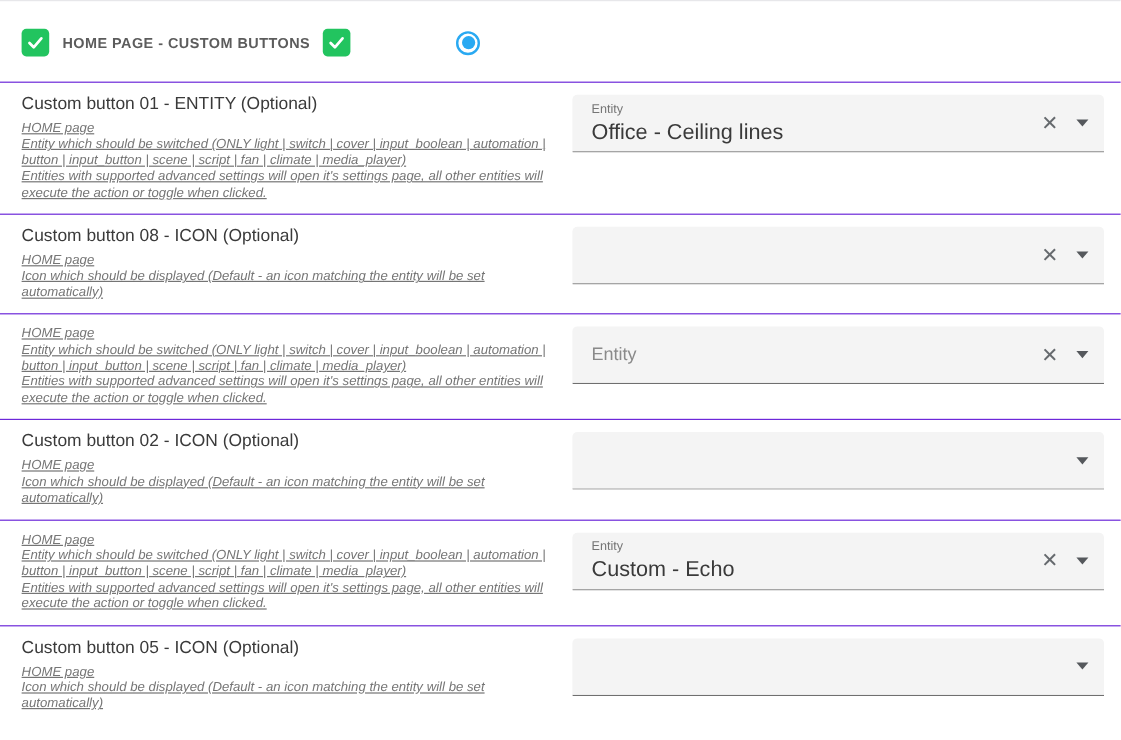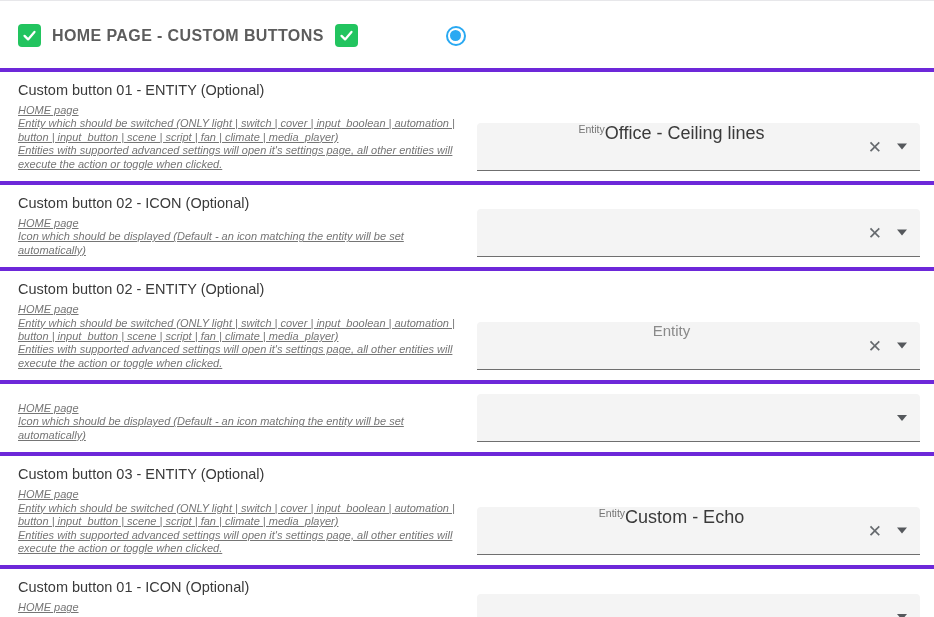--- a/index.html
+++ b/index.html
@@ -18,58 +18,58 @@
     padding: 23px 16px 21px 18px;
   }
   .checkbox {
     width: 23px; height: 23px; border-radius: 4px;
     background: var(--checkbox-green, #22c45f);
     display: inline-flex; align-items: center; justify-content: center;
     flex: 0 0 auto;
   }
   .checkbox svg { width: 17px; height: 17px; }
   .header-title {
-    font-size: 16px; font-weight: bold; color: #5c5c5c;
+    font-size: 12px; font-weight: bold; color: #5c5c5c;
     letter-spacing: 0.4px; margin: 0 11px;
     white-space: nowrap;
   }
   .radio {
     width: 20px; height: 20px; border-radius: 50%;
     border: 2px solid var(--radio-blue, #29a9f2);
     margin-left: 88px;
     display: inline-flex; align-items: center; justify-content: center;
     flex: 0 0 auto;
   }
   .radio-dot {
     width: 11px; height: 11px; border-radius: 50%;
     background: var(--radio-blue, #29a9f2);
   }
 
   
   .section {
-    display: flex; align-items: flex-end; justify-content: space-between;
-    border-top: 4px solid #6d28d9;
+    display: flex; align-items: flex-start; justify-content: space-between;
+    border-top: 1px solid #6d28d9;
     padding: 10px 14px 10px 18px;
   }
   .section-left { width: 452px; flex: 0 0 auto; }
   .section-title {
     font-size: 14.5px; color: #3a3a3a; margin-bottom: 6px;
   }
   .section-desc {
     font-size: 11px; font-style: italic; color: #757575; line-height: 1.22; text-decoration: underline;
   }
 
   
   .field {
     position: relative;
     width: 443px; height: 48px; flex: 0 0 auto;
     background: #f4f4f4;
     border-bottom: 1px solid #6f6f6f;
     border-radius: 4px 4px 0 0;
-    display: flex; flex-direction: row; justify-content: center;
+    display: flex; flex-direction: column; justify-content: center;
     padding: 0 70px 0 16px;
     cursor: pointer;
   }
   .field-label { font-size: 10.5px; color: #757575; margin-bottom: 3px; }
   .field-value { font-size: 18px; color: #3a3a3a; white-space: nowrap; }
   .field-placeholder { font-size: 15px; color: #8a8a8a; white-space: nowrap; }
   .field-icons {
     position: absolute; right: 13px; top: 50%; transform: translateY(-50%);
     display: flex; align-items: center;
   }
@@ -127,93 +127,92 @@
 
       <span class="field-icons">
         <i class="clear-x">✕</i>
         <span class="arrow-down"></span>
       </span>
     </div>
   </div>
 
   <div class="section">
     <div class="section-left">
-      <div class="section-title">Custom button 02 - ICON (Optional)</div>
+      <div class="section-title">Custom button 08 - ICON (Optional)</div>
       <div class="section-desc">
             <div>HOME page</div>
             <div>Icon which should be displayed (Default - an icon matching the entity will be set automatically)</div>
           </div>
     </div>
     <div class="field">
 
       <span class="field-icons">
         <i class="clear-x">✕</i>
         <span class="arrow-down"></span>
       </span>
     </div>
   </div>
 
   <div class="section">
     <div class="section-left">
-      <div class="section-title">Custom button 02 - ENTITY (Optional)</div>
       <div class="section-desc">
             <div>HOME page</div>
             <div>Entity which should be switched (ONLY light | switch | cover | input_boolean | automation | button | input_button | scene | script | fan | climate | media_player)</div>
             <div>Entities with supported advanced settings will open it's settings page, all other entities will execute the action or toggle when clicked.</div>
           </div>
     </div>
     <div class="field">
 
       <span class="field-placeholder">Entity</span>
       <span class="field-icons">
         <i class="clear-x">✕</i>
         <span class="arrow-down"></span>
       </span>
     </div>
   </div>
 
   <div class="section">
     <div class="section-left">
+      <div class="section-title">Custom button 02 - ICON (Optional)</div>
       <div class="section-desc">
             <div>HOME page</div>
             <div>Icon which should be displayed (Default - an icon matching the entity will be set automatically)</div>
           </div>
     </div>
     <div class="field">
 
       <span class="field-icons">
 
         <span class="arrow-down"></span>
       </span>
     </div>
   </div>
 
   <div class="section">
     <div class="section-left">
-      <div class="section-title">Custom button 03 - ENTITY (Optional)</div>
       <div class="section-desc">
             <div>HOME page</div>
             <div>Entity which should be switched (ONLY light | switch | cover | input_boolean | automation | button | input_button | scene | script | fan | climate | media_player)</div>
             <div>Entities with supported advanced settings will open it's settings page, all other entities will execute the action or toggle when clicked.</div>
           </div>
     </div>
     <div class="field">
       <span class="field-label">Entity</span>
       <span class="field-value">Custom - Echo</span>
 
       <span class="field-icons">
         <i class="clear-x">✕</i>
         <span class="arrow-down"></span>
       </span>
     </div>
   </div>
 
   <div class="section">
     <div class="section-left">
-      <div class="section-title">Custom button 01 - ICON (Optional)</div>
+      <div class="section-title">Custom button 05 - ICON (Optional)</div>
       <div class="section-desc">
             <div>HOME page</div>
             <div>Icon which should be displayed (Default - an icon matching the entity will be set automatically)</div>
           </div>
     </div>
     <div class="field">
 
       <span class="field-icons">
 
         <span class="arrow-down"></span>

